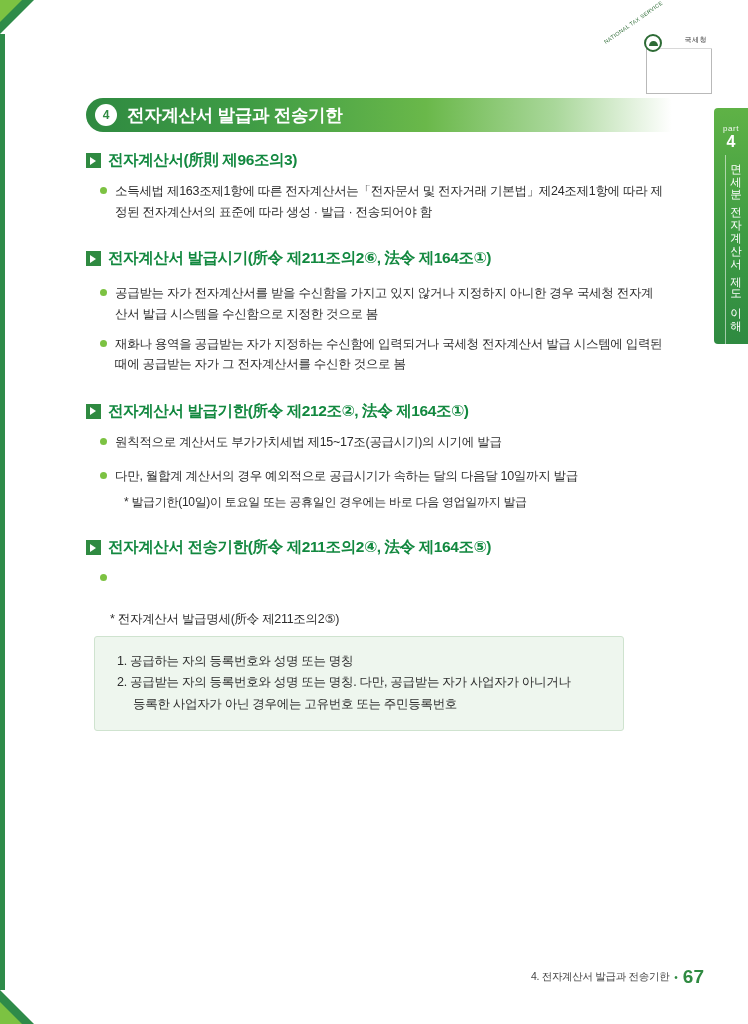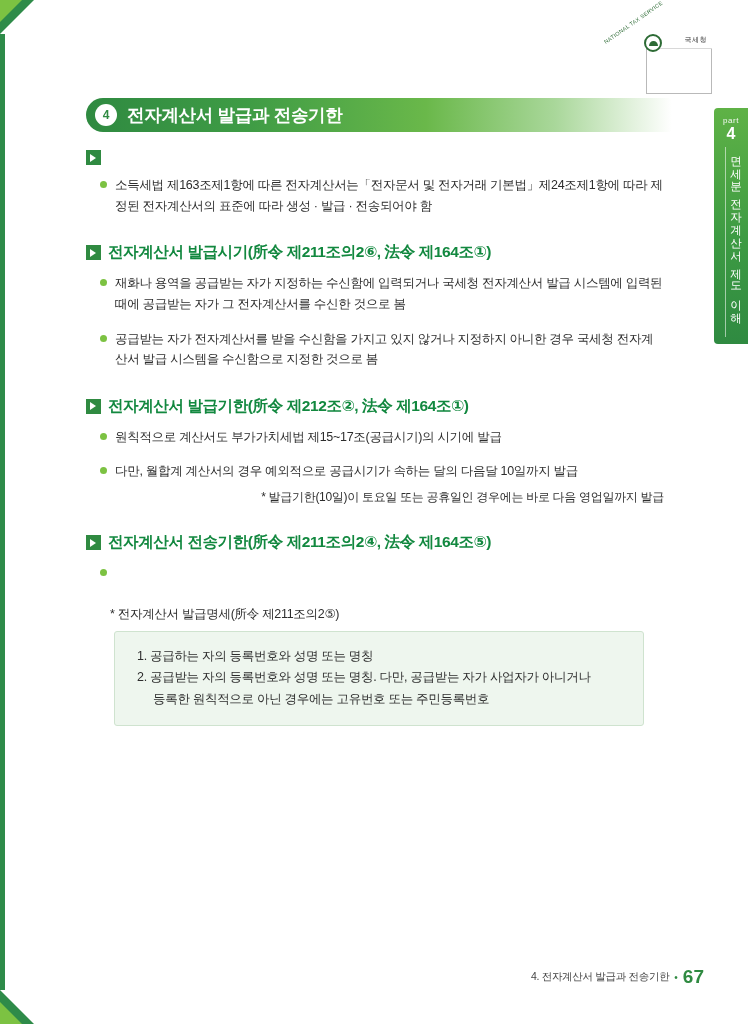--- a/index.html
+++ b/index.html
@@ -85,21 +85,21 @@
     letter-spacing: 0.3px;
   }
 
   
   .side-tab {
     position: absolute; right: 0; top: 108px;
     width: 34px; height: 236px;
     background: linear-gradient(180deg, #5fb246 0%, #3d9b43 55%, #2f8a41 100%);
     border-radius: 4px 0 0 4px;
     color: #fff;
-    padding-top: 8px;
+    padding-top: 16px;
   }
   .side-tab .part-word {
     font-size: 8px; text-align: center; opacity: .95; letter-spacing: .5px;
   }
   .side-tab .part-num {
     font-size: 16px; font-weight: bold; text-align: center; line-height: 1.1;
     margin-bottom: 4px;
   }
   .side-tab .vtext {
     writing-mode: vertical-rl;
@@ -184,31 +184,30 @@
     font-size: 12.5px;
     color: #2d2d2d;
     line-height: 1.65;
     letter-spacing: -0.3px;
   }
   .note-line {
     font-size: 12px;
     color: #2d2d2d;
     margin: 7px 0 0 38px;
     letter-spacing: -0.3px;
-    text-align: right;
   }
 
   .box-caption {
     font-size: 12.5px;
     color: #2d2d2d;
     margin: 30px 0 8px 24px;
     letter-spacing: -0.3px;
   }
   .info-box {
-    margin-left: 28px;
+    margin-left: 8px;
     width: 530px;
     background: #eef6ee;
     border: 1px solid #cfe3cf;
     border-radius: 3px;
     padding: 14px 18px 15px 22px;
   }
   .info-line {
     font-size: 12.5px;
     color: #2d2d2d;
     line-height: 1.7;
@@ -257,37 +256,38 @@
 
   <div class="head-bar">
     <div class="head-num">4</div>
     <div class="head-title">전자계산서 발급과 전송기한</div>
   </div>
 
   <div class="content">
 
     <div class="sub-head">
       <span class="arrow-box"></span>
+      <span class="sub-title">전자계산서(所則 제96조의3)</span>
     </div>
     <div class="bullet-row">
       <span class="bullet-dot"></span>
       <span class="bullet-text">소득세법 제163조제1항에 따른 전자계산서는「전자문서 및 전자거래 기본법」제24조제1항에 따라 제정된 전자계산서의 표준에 따라 생성 · 발급 · 전송되어야 함</span>
     </div>
 
     <div class="sub-head">
       <span class="arrow-box"></span>
       <span class="sub-title">전자계산서 발급시기(所令 제211조의2⑥, 法令 제164조①)</span>
     </div>
+    <div class="bullet-row" style="margin-top:14px;">
+      <span class="bullet-dot"></span>
+      <span class="bullet-text">공급받는 자가 전자계산서를 받을 수신함을 가지고 있지 않거나 지정하지 아니한 경우 국세청 전자계산서 발급 시스템을 수신함으로 지정한 것으로 봄</span>
+    </div>
     <div class="bullet-row">
       <span class="bullet-dot"></span>
       <span class="bullet-text">재화나 용역을 공급받는 자가 지정하는 수신함에 입력되거나 국세청 전자계산서 발급 시스템에 입력된 때에 공급받는 자가 그 전자계산서를 수신한 것으로 봄</span>
-    </div>
-    <div class="bullet-row" style="margin-top:14px;">
-      <span class="bullet-dot"></span>
-      <span class="bullet-text">공급받는 자가 전자계산서를 받을 수신함을 가지고 있지 않거나 지정하지 아니한 경우 국세청 전자계산서 발급 시스템을 수신함으로 지정한 것으로 봄</span>
     </div>
 
     <div class="sub-head">
       <span class="arrow-box"></span>
       <span class="sub-title">전자계산서 발급기한(所令 제212조②, 法令 제164조①)</span>
     </div>
     <div class="bullet-row">
       <span class="bullet-dot"></span>
       <span class="bullet-text">원칙적으로 계산서도 부가가치세법 제15~17조(공급시기)의 시기에 발급</span>
     </div>
@@ -302,21 +302,21 @@
       <span class="sub-title">전자계산서 전송기한(所令 제211조의2④, 法令 제164조⑤)</span>
     </div>
     <div class="bullet-row">
       <span class="bullet-dot"></span>
     </div>
 
     <div class="box-caption">* 전자계산서 발급명세(所令 제211조의2⑤)</div>
     <div class="info-box">
       <div class="info-line">1. 공급하는 자의 등록번호와 성명 또는 명칭</div>
       <div class="info-line">2. 공급받는 자의 등록번호와 성명 또는 명칭. 다만, 공급받는 자가 사업자가 아니거나</div>
-      <div class="info-line indent">등록한 원칙적으로 아닌 경우에는 고유번호 또는 주민등록번호</div>
+      <div class="info-line indent">등록한 사업자가 아닌 경우에는 고유번호 또는 주민등록번호</div>
     </div>
   </div>
 
   <div class="footer">
     <span class="footer-text">4. 전자계산서 발급과 전송기한</span>
     <span class="footer-dot">•</span>
     <span class="footer-page">67</span>
   </div>
 </div>
 

